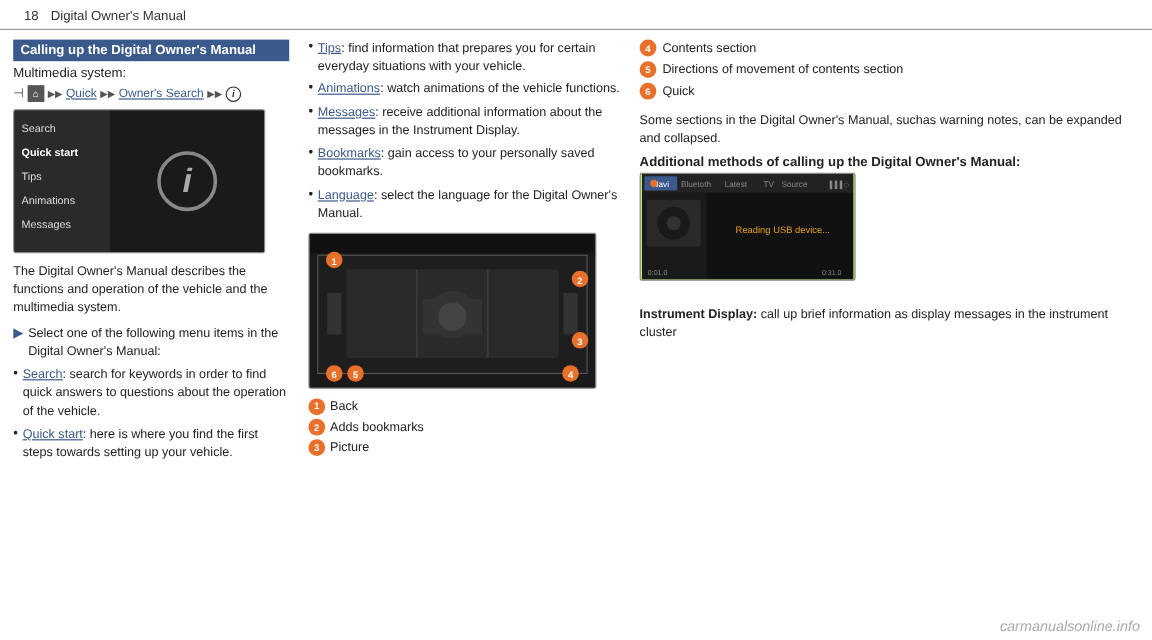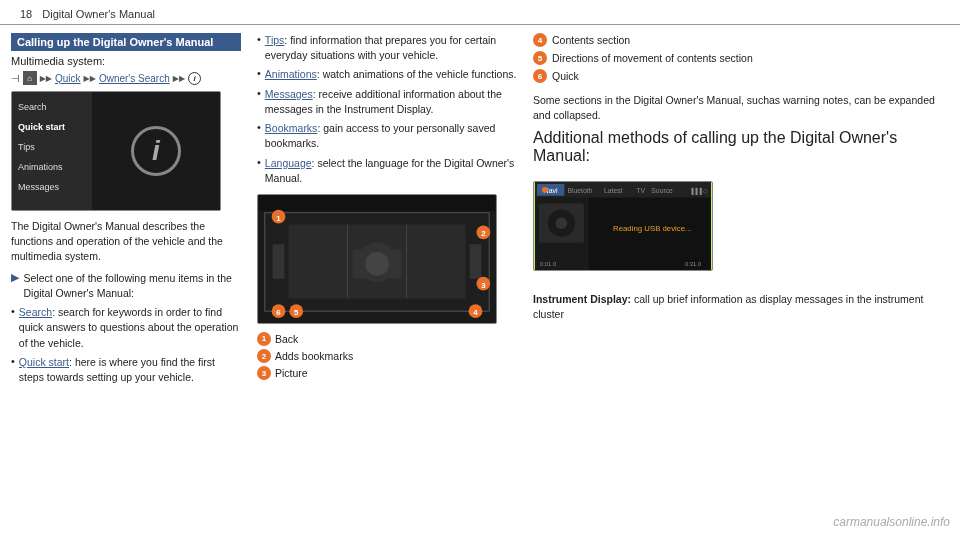--- a/index.html
+++ b/index.html
@@ -210,23 +210,23 @@
     }
 
     .para-text {
       font-size: 10.5px;
       line-height: 1.45;
       color: #222;
       margin-bottom: 6px;
     }
 
     .bold-heading {
-      font-weight: normal;
-      font-size: 16px;
-      margin-bottom: 16px;
+      font-weight: bold;
+      font-size: 11px;
+      margin-bottom: 3px;
     }
 
     .instrument-img {
       width: 180px;
       height: 90px;
       background: #bef264;
       border: 1px solid #888;
       border-radius: 2px;
       margin-bottom: 21px;
       position: relative;

